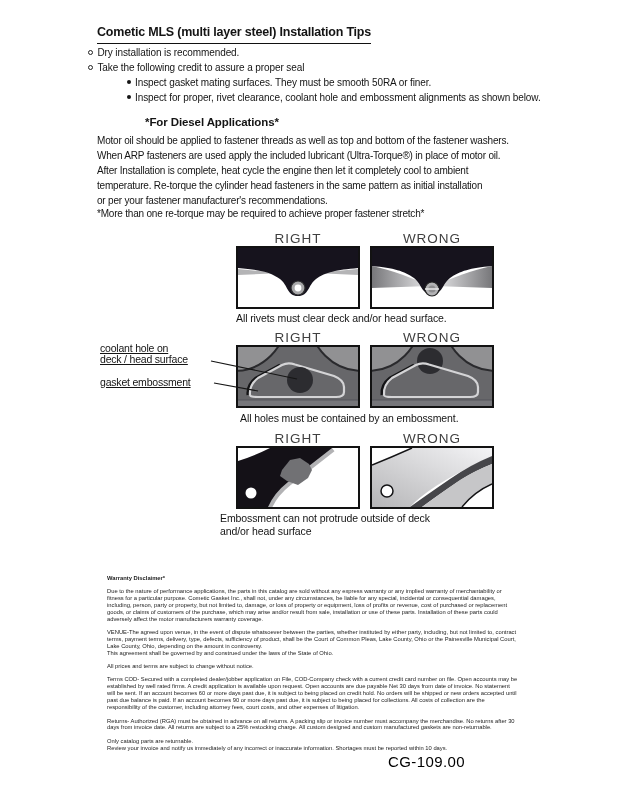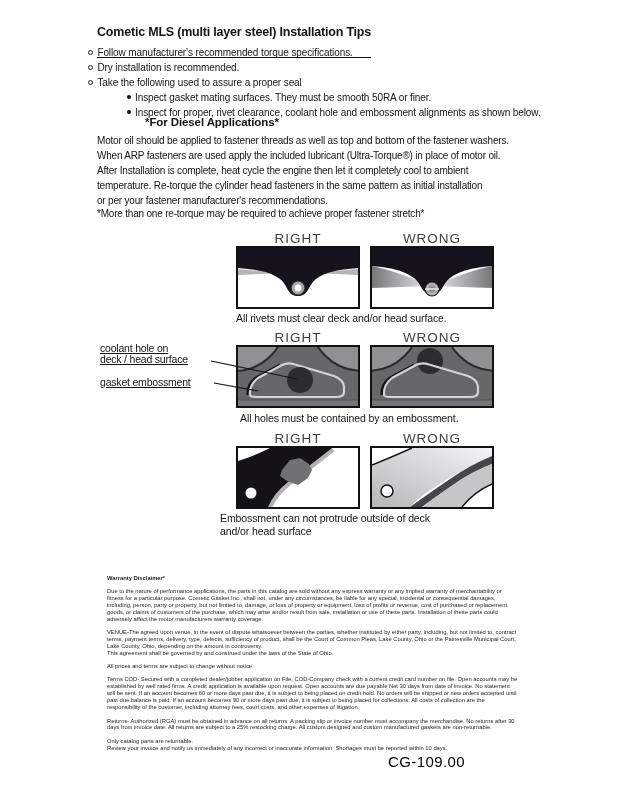--- a/index.html
+++ b/index.html
@@ -1,21 +1,21 @@
 <!DOCTYPE html>
 <html><head>
 <meta charset="utf-8">
 <style>
   html,body{margin:0;padding:0;background:#fff;}
   #page{position:relative;width:618px;height:800px;background:#ffffff;overflow:hidden;
         font-family:"Liberation Sans","DejaVu Sans",sans-serif;color:#141414;}
 
   
   .doc-title{position:absolute;left:97px;top:25px;font-size:12.5px;font-weight:bold;
-             letter-spacing:-0.2px;border-bottom:1.6px solid #111;padding-bottom:18px;white-space:nowrap;}
+             letter-spacing:-0.2px;border-bottom:1.6px solid #111;padding-bottom:4px;white-space:nowrap;}
   .bullets{position:absolute;left:88px;top:45px;width:460px;font-size:10px;letter-spacing:-0.1px;}
   .b-row{display:flex;align-items:flex-start;line-height:15px;white-space:nowrap;}
   .b-row.sub{margin-left:39px;}
   .marker{flex:0 0 auto;margin:5px 4px 0 0;width:4px;height:4px;border-radius:50%;}
   .marker.hollow{border:1px solid #222;width:3.4px;height:3.4px;}
   .marker.solid{background:#151515;}
 
   .sect-head{position:absolute;left:97px;top:116px;font-size:11.5px;font-weight:bold;letter-spacing:-0.1px;margin-left:48px;}
   .para{position:absolute;left:97px;width:450px;font-size:10px;line-height:15px;
         letter-spacing:-0.2px;white-space:pre-line;}
@@ -40,29 +40,25 @@
 </head>
 <body>
 
 <div id="page">
 
   <div class="doc-title">Cometic MLS (multi layer steel) Installation Tips</div>
 
   <div class="bullets">
     <div class="b-row">
       <span class="marker hollow"></span>
-      <span>Follow manufacturer's recommended torque specifications.</span>
-    </div>
-    <div class="b-row">
-      <span class="marker hollow"></span>
       <span>Dry installation is recommended.</span>
     </div>
     <div class="b-row">
       <span class="marker hollow"></span>
-      <span>Take the following used to assure a proper seal</span>
+      <span>Take the following credit to assure a proper seal</span>
     </div>
     <div class="b-row sub">
       <span class="marker solid"></span>
       <span>Inspect gasket mating surfaces.  They must be smooth 50RA or finer.</span>
     </div>
     <div class="b-row sub">
       <span class="marker solid"></span>
       <span>Inspect for proper, rivet clearance, coolant hole and embossment alignments as shown below.</span>
     </div>
   </div>

